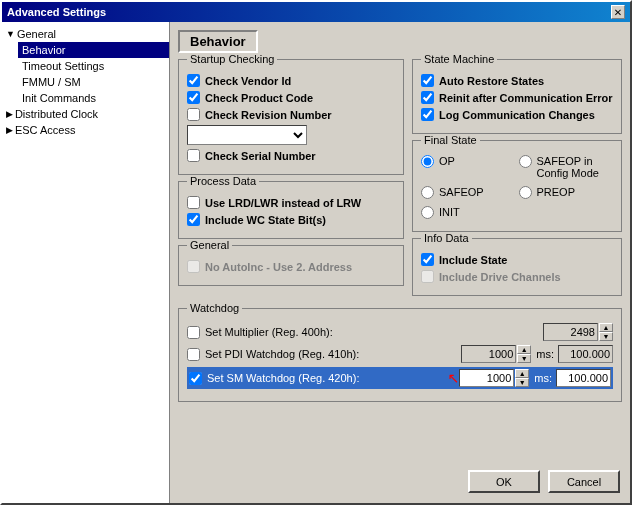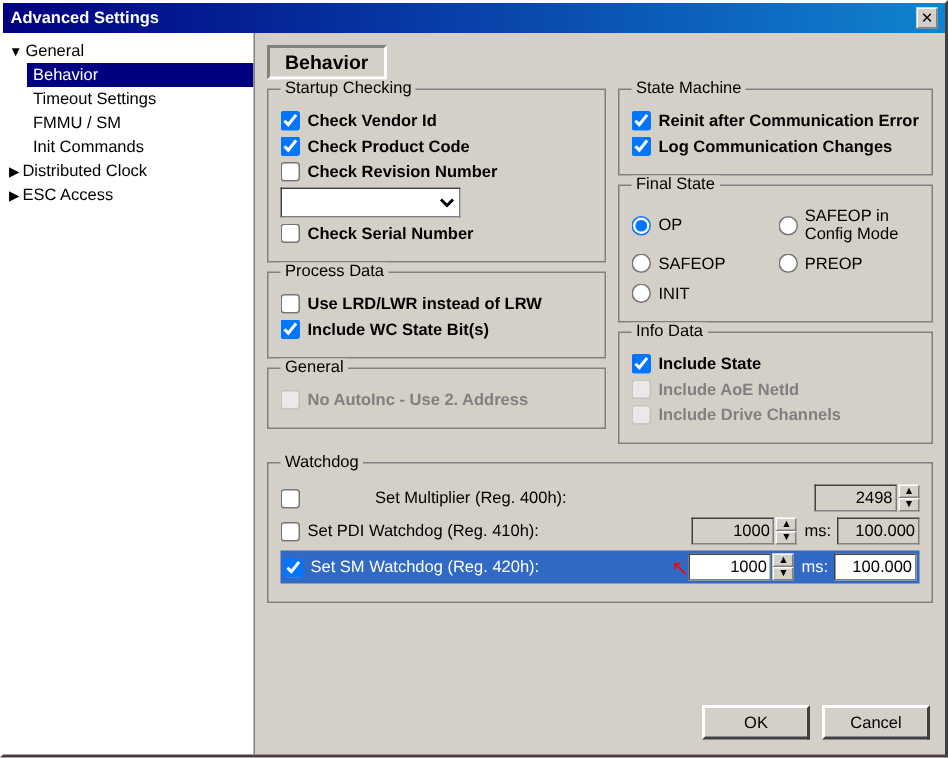--- a/index.html
+++ b/index.html
@@ -4,21 +4,21 @@
   <style>
     * { box-sizing: border-box; margin: 0; padding: 0; }
     body {
       font-family: "MS Sans Serif", Arial, sans-serif;
       font-size: 11px;
       background: #c0c0c0;
     }
     .window {
       width: 632px;
       height: 505px;
-      background: #f9a8d4;
+      background: #a16207;
       border: 2px solid #ffffff;
       border-right-color: #404040;
       border-bottom-color: #404040;
       position: relative;
       overflow: hidden;
     }
     .title-bar {
       background: linear-gradient(to right, #000080, #1084d0);
       color: white;
       padding: 3px 5px;
@@ -128,21 +128,21 @@
       margin-right: 5px;
       width: 13px;
       height: 13px;
     }
     .checkbox-row label {
       font-size: 11px;
       font-weight: bold;
     }
     .radio-row {
       display: flex;
-      align-items: center;
+      align-items: flex-start;
       margin-bottom: 4px;
     }
     .radio-row input[type=radio] {
       margin-right: 5px;
     }
     .radio-row label {
       font-size: 11px;
       margin-right: 12px;
     }
     .radio-group-2col {
@@ -339,20 +339,24 @@
               <input type="checkbox" disabled="" style="">
               <label class="disabled-text">No AutoInc - Use 2. Address</label>
             </div>
           </div>
         </div>
 
         <div class="right-panel">
 
           <div class="group-box">
             <span class="group-box-label">State Machine</span>
+            <div class="checkbox-row">
+              <input type="checkbox" checked="" style="">
+              <label>Auto Restore States</label>
+            </div>
             <div class="checkbox-row">
               <input type="checkbox" checked="" style="">
               <label>Reinit after Communication Error</label>
             </div>
             <div class="checkbox-row">
               <input type="checkbox" checked="" style="">
               <label>Log Communication Changes</label>
             </div>
           </div>
 
@@ -383,37 +387,33 @@
           </div>
 
           <div class="group-box">
             <span class="group-box-label">Info Data</span>
             <div class="checkbox-row">
               <input type="checkbox" checked="" style="">
               <label>Include State</label>
             </div>
             <div class="checkbox-row">
               <input type="checkbox" disabled="" style="">
-              <label class="disabled-text">Include AoE NetId</label>
-            </div>
-            <div class="checkbox-row">
-              <input type="checkbox" disabled="" style="">
               <label class="disabled-text">Include Drive Channels</label>
             </div>
           </div>
         </div>
       </div>
 
       
       <div class="group-box">
         <span class="group-box-label">Watchdog</span>
 
         <div class="watchdog-row">
           <input type="checkbox" style="margin-right: 5px;">
-          <label style="flex:1;margin-left:45px;">Set Multiplier (Reg. 400h):</label>
+          <label style="flex:1;">Set Multiplier (Reg. 400h):</label>
           <input type="text" class="watchdog-input" value="2498" style="">
           <div class="spin-btn">
             <button class="spin-up">▲</button>
             <button class="spin-down">▼</button>
           </div>
         </div>
 
         <div class="watchdog-row">
           <input type="checkbox" style="margin-right: 5px;">
           <label style="flex:1;">Set PDI Watchdog (Reg. 410h):</label>

